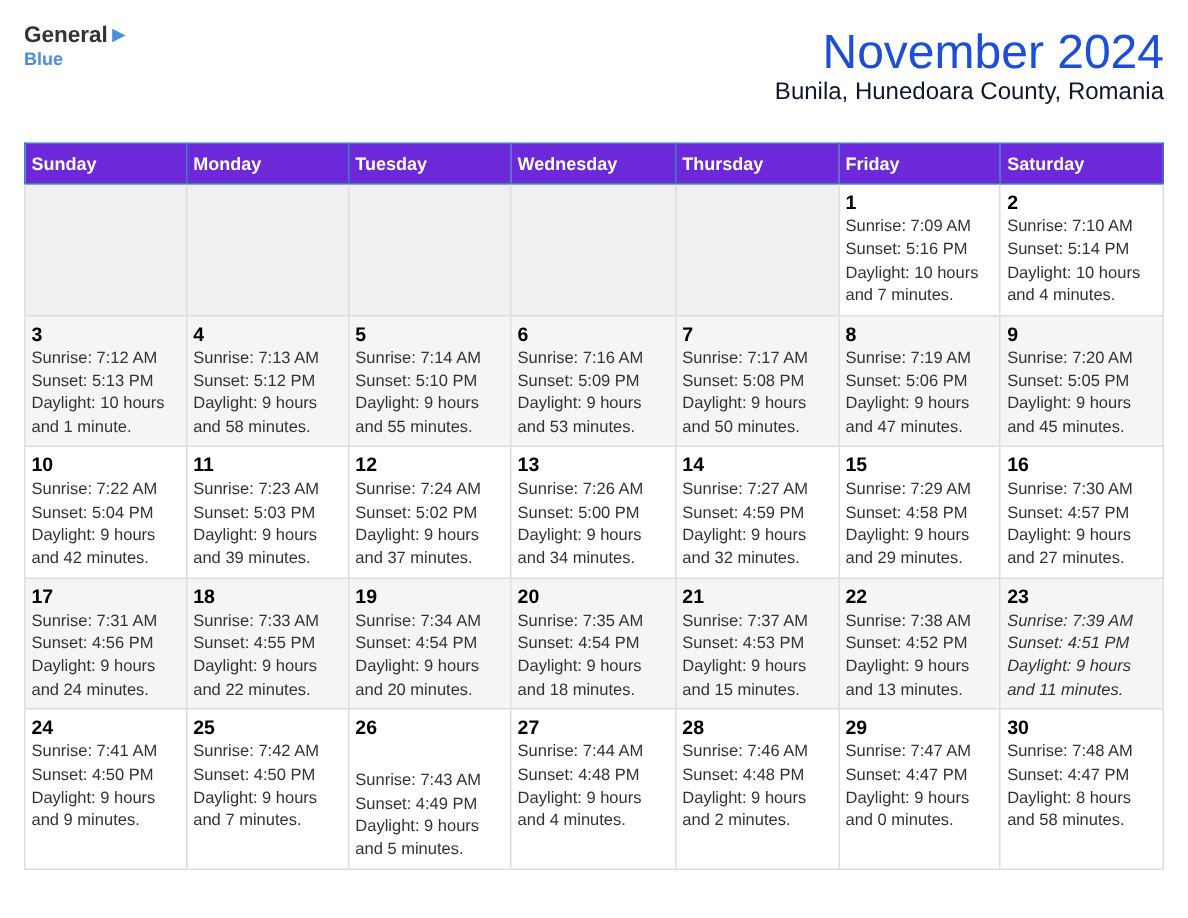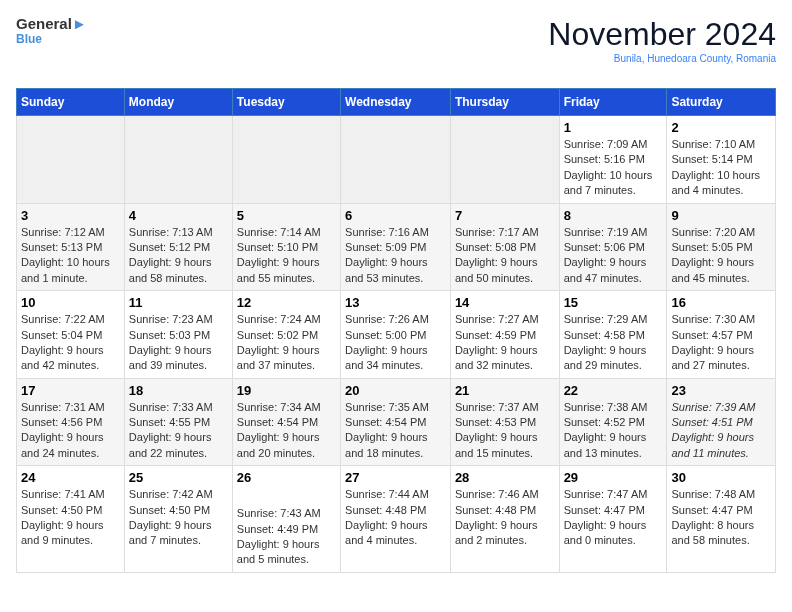--- a/index.html
+++ b/index.html
@@ -20,33 +20,33 @@
       display: flex;
       align-items: center;
       gap: 4px;
     }
     .title-block {
       text-align: right;
     }
     .month-title {
       font-size: 32px;
       font-weight: normal;
+      color: #1d4ed8;
+    }
+    .subtitle {
+      font-size: 16px;
       color: #0f172a;
-    }
-    .subtitle {
-      font-size: 10px;
-      color: #3b82f6;
     }
     table {
       width: 100%;
       border-collapse: collapse;
       font-size: 11px;
     }
     thead tr {
-      background: #1d4ed8;
+      background: #6d28d9;
       color: #fff;
     }
     thead th {
       padding: 6px 4px;
       text-align: left;
       font-weight: bold;
       font-size: 12px;
       border: 1px solid #3a7fc1;
     }
     tbody tr {

